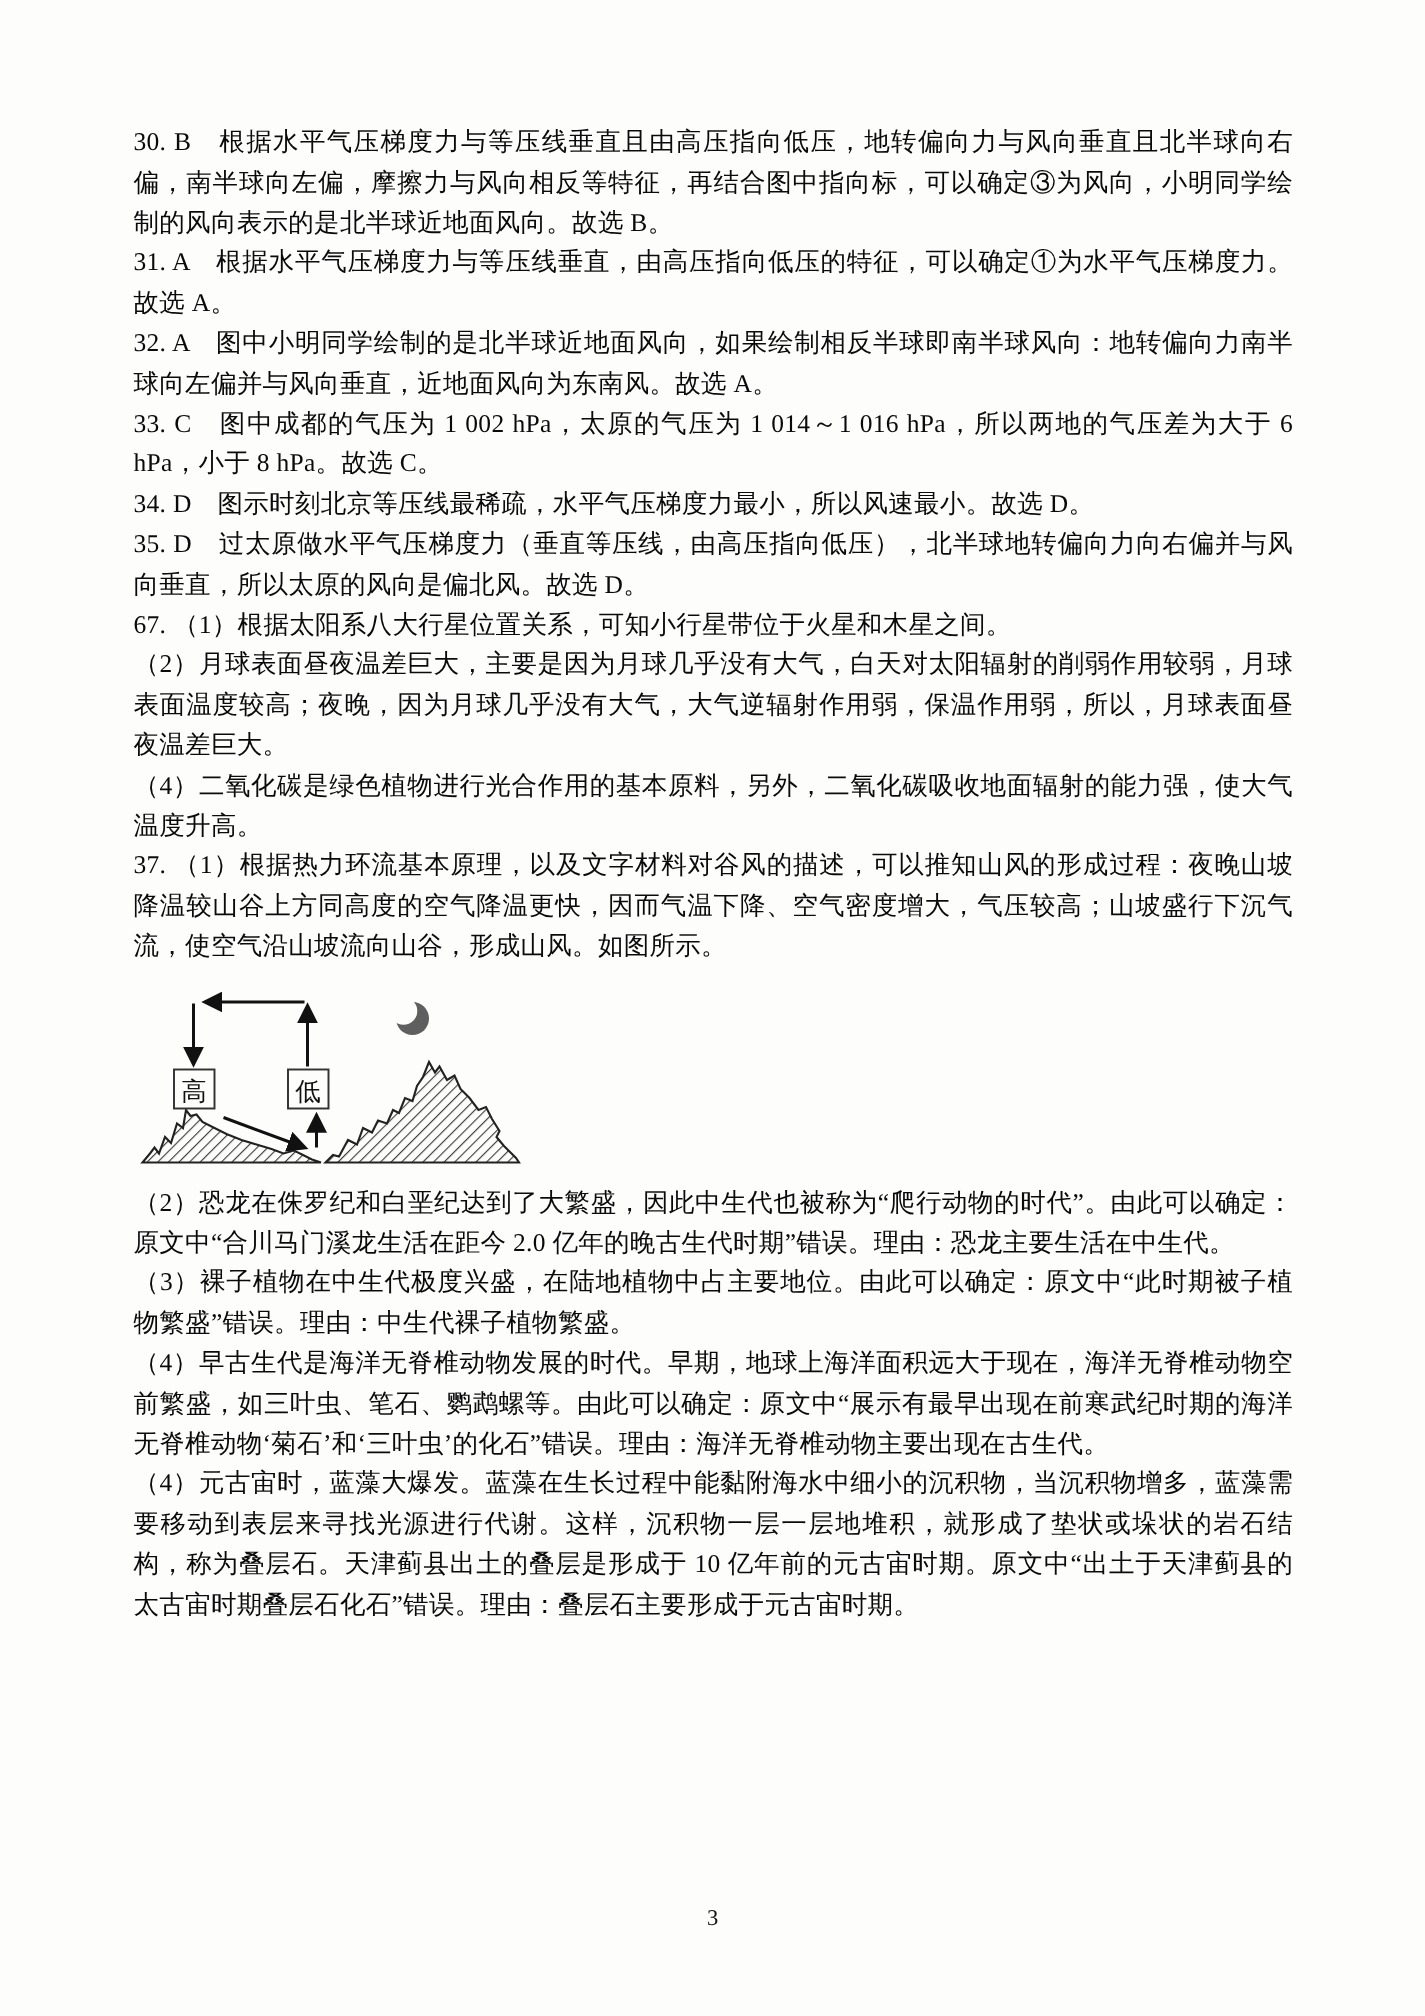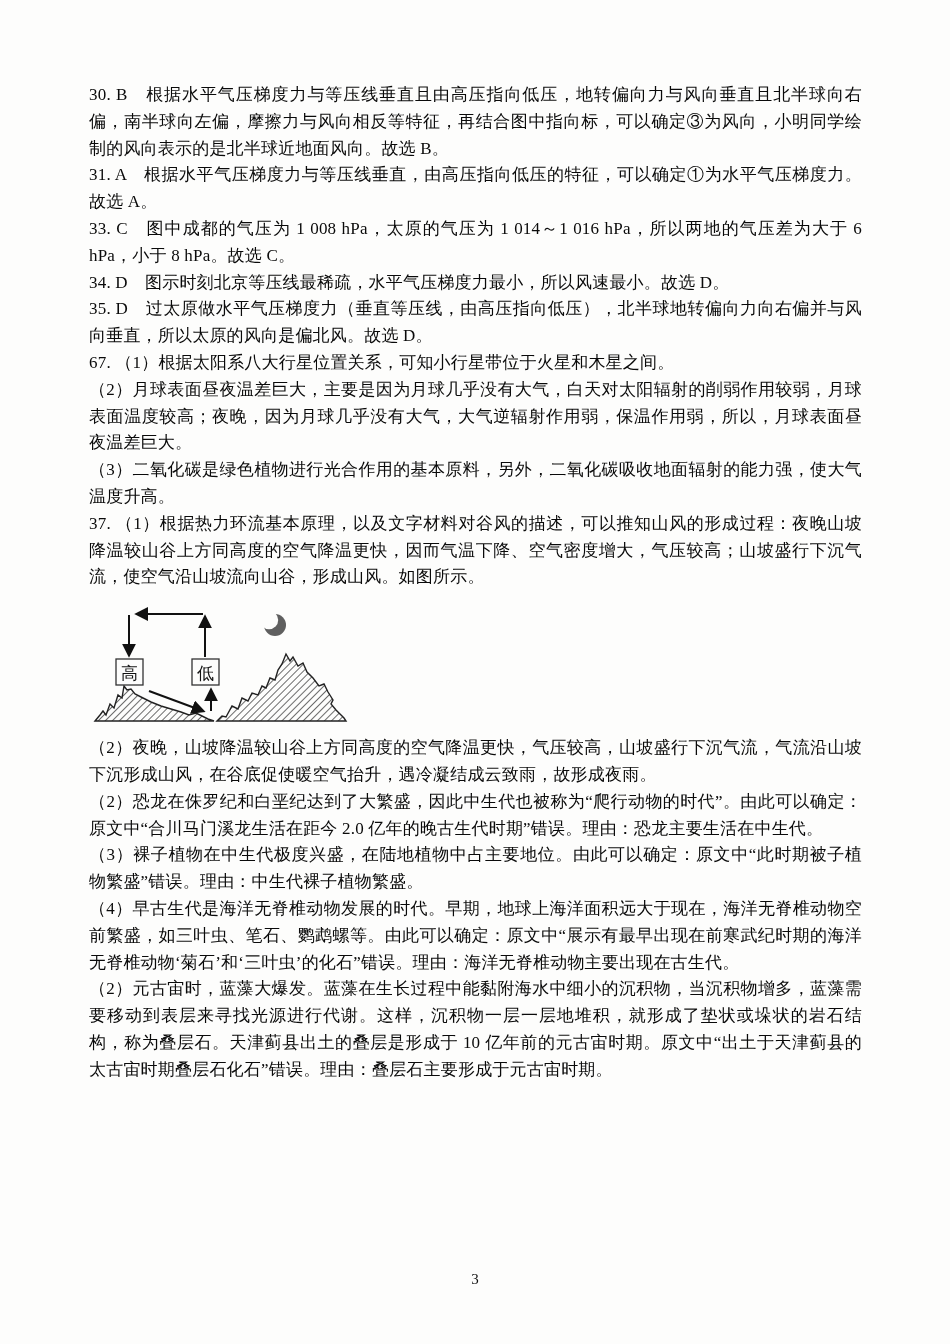--- a/index.html
+++ b/index.html
@@ -44,26 +44,27 @@
     color: #111;
   }
 </style>
 </head>
 <body>
 
 <div class="page">
   <div class="content">
     <p>30. B　根据水平气压梯度力与等压线垂直且由高压指向低压，地转偏向力与风向垂直且北半球向右偏，南半球向左偏，摩擦力与风向相反等特征，再结合图中指向标，可以确定③为风向，小明同学绘制的风向表示的是北半球近地面风向。故选 B。</p>
     <p>31. A　根据水平气压梯度力与等压线垂直，由高压指向低压的特征，可以确定①为水平气压梯度力。故选 A。</p>
-    <p>33. C　图中成都的气压为 1 008 hPa，太原的气压为 1 014～1 016 hPa，所以两地的气压差为大于 6 hPa，小于 8 hPa。故选 C。</p>
+    <p>32. A　图中小明同学绘制的是北半球近地面风向，如果绘制相反半球即南半球风向：地转偏向力南半球向左偏并与风向垂直，近地面风向为东南风。故选 A。</p>
+    <p>33. C　图中成都的气压为 1 002 hPa，太原的气压为 1 014～1 016 hPa，所以两地的气压差为大于 6 hPa，小于 8 hPa。故选 C。</p>
     <p>34. D　图示时刻北京等压线最稀疏，水平气压梯度力最小，所以风速最小。故选 D。</p>
     <p>35. D　过太原做水平气压梯度力（垂直等压线，由高压指向低压），北半球地转偏向力向右偏并与风向垂直，所以太原的风向是偏北风。故选 D。</p>
     <p>67. （1）根据太阳系八大行星位置关系，可知小行星带位于火星和木星之间。</p>
     <p>（2）月球表面昼夜温差巨大，主要是因为月球几乎没有大气，白天对太阳辐射的削弱作用较弱，月球表面温度较高；夜晚，因为月球几乎没有大气，大气逆辐射作用弱，保温作用弱，所以，月球表面昼夜温差巨大。</p>
-    <p>（3）二氧化碳是绿色植物进行光合作用的基本原料，另外，二氧化碳吸收地面辐射的能力强，使大气温度升高。</p>
+    <p>（4）二氧化碳是绿色植物进行光合作用的基本原料，另外，二氧化碳吸收地面辐射的能力强，使大气温度升高。</p>
     <p>37. （1）根据热力环流基本原理，以及文字材料对谷风的描述，可以推知山风的形成过程：夜晚山坡降温较山谷上方同高度的空气降温更快，因而气温下降、空气密度增大，气压较高；山坡盛行下沉气流，使空气沿山坡流向山谷，形成山风。如图所示。</p>
 
     <figure class="diagram">
       <svg width="268" height="132" viewBox="0 0 268 132" xmlns="http://www.w3.org/2000/svg">
         <defs>
           <pattern id="hatch" width="5" height="5" patternUnits="userSpaceOnUse" patternTransform="rotate(45)">
             <line x1="0" y1="0" x2="0" y2="5" stroke="#3a3a3a" stroke-width="1.5"></line>
           </pattern>
           <marker id="arrow" viewBox="0 0 10 10" refX="8" refY="5" markerWidth="7" markerHeight="7" orient="auto-start-reverse">
             <path d="M0,0 L10,5 L0,10 z" fill="#111"></path>
@@ -95,21 +96,20 @@
           <rect x="23" y="61" width="27" height="26" fill="#fdfdfc" stroke="#333" stroke-width="1.3"></rect>
           <text class="diagram-label" x="36.5" y="81" text-anchor="middle">高</text>
         </g>
         <g>
           <rect x="99" y="61" width="27" height="26" fill="#fdfdfc" stroke="#333" stroke-width="1.3"></rect>
           <text class="diagram-label" x="112.5" y="81" text-anchor="middle">低</text>
         </g>
       </svg>
     </figure>
 
-    <p>（2）夜晚，山坡降温较山谷上方同高度的空气降温更快，气压较高，山坡盛行下沉气流，气流沿山坡下沉形成山风，在谷底促使暖空气抬升，遇冷凝结成云致雨，故形成夜雨。</p>
     <p>（2）恐龙在侏罗纪和白垩纪达到了大繁盛，因此中生代也被称为“爬行动物的时代”。由此可以确定：原文中“合川马门溪龙生活在距今 2.0 亿年的晚古生代时期”错误。理由：恐龙主要生活在中生代。</p>
     <p>（3）裸子植物在中生代极度兴盛，在陆地植物中占主要地位。由此可以确定：原文中“此时期被子植物繁盛”错误。理由：中生代裸子植物繁盛。</p>
     <p>（4）早古生代是海洋无脊椎动物发展的时代。早期，地球上海洋面积远大于现在，海洋无脊椎动物空前繁盛，如三叶虫、笔石、鹦鹉螺等。由此可以确定：原文中“展示有最早出现在前寒武纪时期的海洋无脊椎动物‘菊石’和‘三叶虫’的化石”错误。理由：海洋无脊椎动物主要出现在古生代。</p>
-    <p>（2）元古宙时，蓝藻大爆发。蓝藻在生长过程中能黏附海水中细小的沉积物，当沉积物增多，蓝藻需要移动到表层来寻找光源进行代谢。这样，沉积物一层一层地堆积，就形成了垫状或垛状的岩石结构，称为叠层石。天津蓟县出土的叠层是形成于 10 亿年前的元古宙时期。原文中“出土于天津蓟县的太古宙时期叠层石化石”错误。理由：叠层石主要形成于元古宙时期。</p>
+    <p>（4）元古宙时，蓝藻大爆发。蓝藻在生长过程中能黏附海水中细小的沉积物，当沉积物增多，蓝藻需要移动到表层来寻找光源进行代谢。这样，沉积物一层一层地堆积，就形成了垫状或垛状的岩石结构，称为叠层石。天津蓟县出土的叠层是形成于 10 亿年前的元古宙时期。原文中“出土于天津蓟县的太古宙时期叠层石化石”错误。理由：叠层石主要形成于元古宙时期。</p>
   </div>
 
   <div class="page-number">3</div>
 </div>
 
 </body></html>

